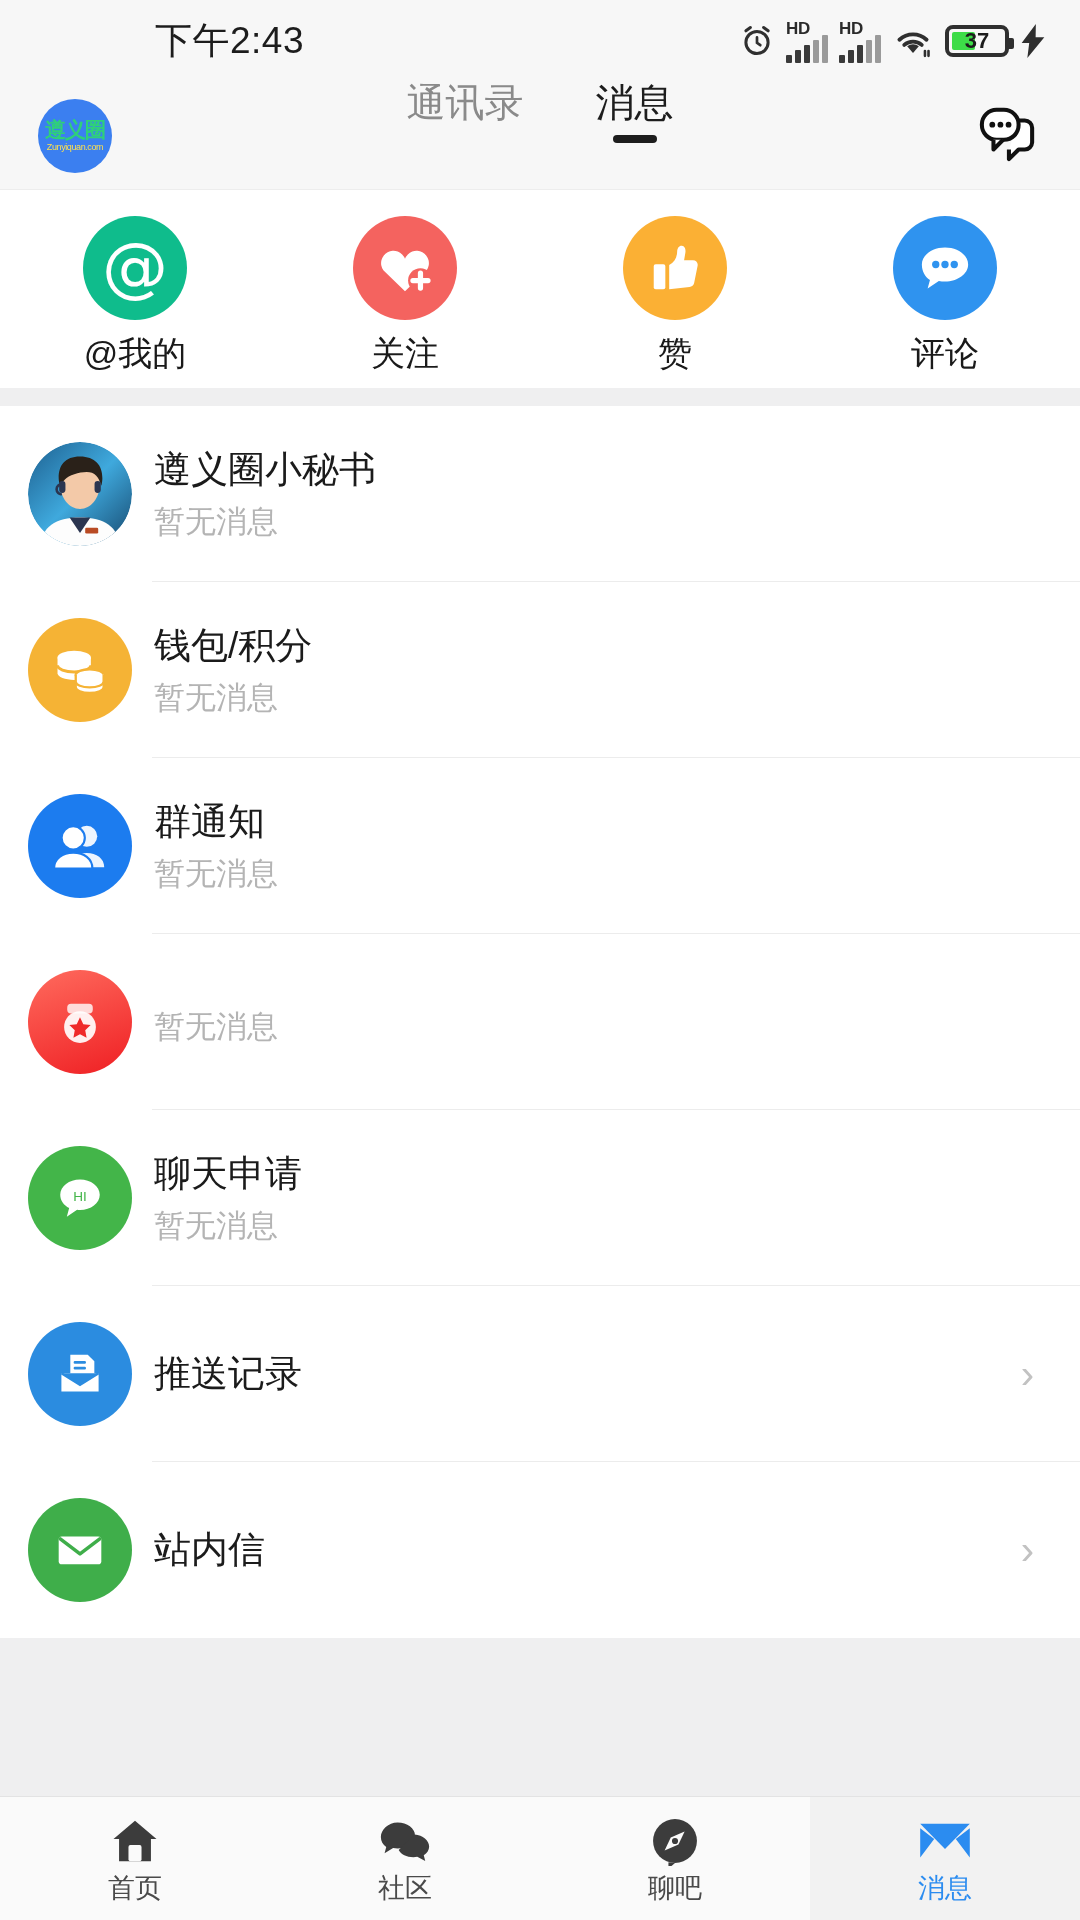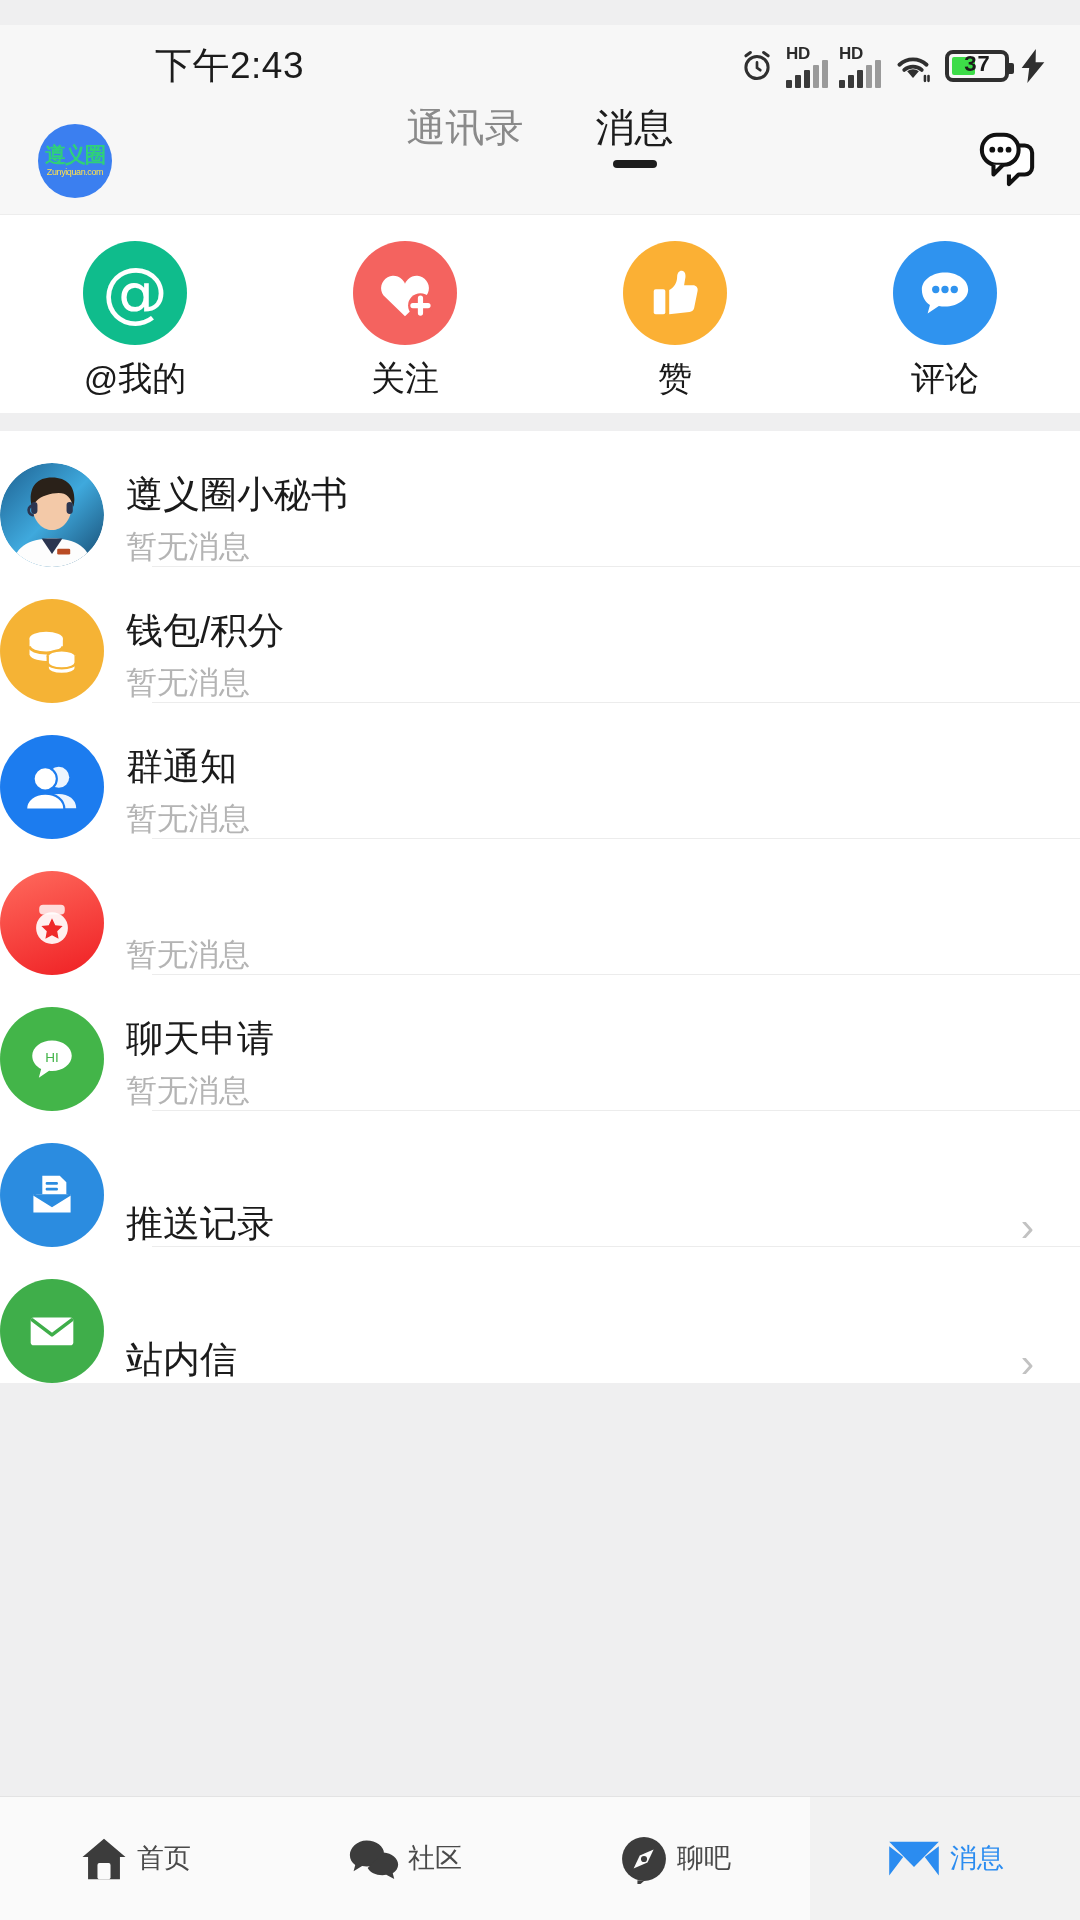--- a/index.html
+++ b/index.html
@@ -9,38 +9,38 @@
     background:#f2f2f2;
     -webkit-font-smoothing:antialiased;
     overflow:hidden;
   }
   .phone { position:relative; width:1080px; height:1920px; background:#efeff0; display:flex; flex-direction:column; }
 
   
   .statusbar {
     height:82px; background:#f7f7f7; flex:0 0 82px;
     display:flex; align-items:center; justify-content:flex-end;
-    padding:0 34px 0 0; position:relative;margin-top:25px;
+    padding:0 34px 0 0; position:relative;
   }
   .sb-time {
     font-size:37px; color:#1c1c1c; letter-spacing:0.5px;
     position:absolute; left:155px; top:50%; transform:translateY(-50%);
     font-family:"Liberation Sans","DejaVu Sans",sans-serif;
   }
   .sb-right { margin-left:auto; display:flex; align-items:center; gap:11px; }
   .sb-ic { display:flex; align-items:center; }
   .hd-sig { display:flex; flex-direction:column; align-items:flex-start; }
   .hd-txt { font-size:17px; font-weight:bold; color:#2b2b2b; line-height:1; margin-bottom:2px; letter-spacing:-0.4px;}
   .bars { display:flex; align-items:flex-end; gap:3px; height:24px; }
   .bars i { display:block; width:6px; background:#3a3a3a; border-radius:1px; }
   .bars i.b1{height:8px;} .bars i.b2{height:13px;} .bars i.b3{height:18px;}
   .bars i.b4{height:23px;background:#9a9a9a;} .bars i.b5{height:28px;background:#9a9a9a;}
   .batt {
     width:64px; height:32px; border:4px solid #2f2f2f; border-radius:8px;
-    position:relative; display:flex; align-items:center; padding:3px;font-family:Liberation Mono, monospace;
+    position:relative; display:flex; align-items:center; padding:3px;
   }
   .batt:after{ content:""; position:absolute; right:-9px; top:9px; width:5px; height:11px; background:#2f2f2f; border-radius:0 2px 2px 0;}
   .batt-fill{ background:#3ddc48; height:100%; border-radius:2px; }
   .batt-num{ position:absolute; left:0; right:0; text-align:center; font-size:22px; font-weight:bold; color:#1c1c1c; line-height:24px;}
 
   
   .navbar {
     flex:0 0 108px; height:108px; background:#f7f7f7;
     display:flex; align-items:center; position:relative; padding:0 38px;
     border-bottom:1px solid #ededed;
@@ -70,38 +70,38 @@
     width:104px; height:104px; border-radius:50%;
     display:flex; align-items:center; justify-content:center; margin-bottom:16px;
   }
   .qa-label { font-size:34px; color:#1a1a1a; line-height:1; }
   .at-glyph { color:#fff; font-size:66px; line-height:1; font-family:"DejaVu Sans",sans-serif; }
 
   .gap { flex:0 0 18px; background:#efeff0; }
 
   
   .list { background:#ffffff; }
-  .row { display:flex; align-items:flex-end; height:136px; position:relative; }
+  .row { display:flex; align-items:center; height:176px; padding-left:28px; position:relative; }
   .row .divider { position:absolute; left:152px; right:0; bottom:0; height:1px; background:#ececec; }
   .row:last-child .divider { display:none; }
   .avatar { width:104px; height:104px; border-radius:50%; flex:0 0 104px; overflow:hidden; display:flex; align-items:center; justify-content:center; }
   .row-body { flex:1; margin-left:22px; display:flex; flex-direction:column; justify-content:center; min-width:0; }
   .row-title { font-size:37px; color:#1b1b1b; line-height:1.25; }
   .row-sub { font-size:31px; color:#b4b4b4; line-height:1.25; margin-top:10px; }
   .chev { margin-right:46px; color:#c2c2c2; font-size:40px; line-height:1; font-weight:300; }
   .chev.hidden { visibility:hidden; }
 
   .filler { flex:1; background:#efeff0; }
 
   
   .tabbar {
     flex:0 0 124px; height:124px; background:#fafafa;
     display:flex; align-items:stretch; border-top:1px solid #e3e3e3;
   }
-  .tb { flex:1; display:flex; flex-direction:row; align-items:center; justify-content:center; gap:8px; }
+  .tb { flex:1; display:flex; flex-direction:column; align-items:center; justify-content:center; gap:8px; }
   .tb.active { background:#f2f2f2; }
   .tb-label { font-size:27px; color:#4a4a4a; line-height:1; }
   .tb.active .tb-label { color:#2b8cf0; }
   .tb-icon { height:52px; display:flex; align-items:center; justify-content:center; }
 </style>
 </head>
 <body>
 
 <div class="phone">
 

